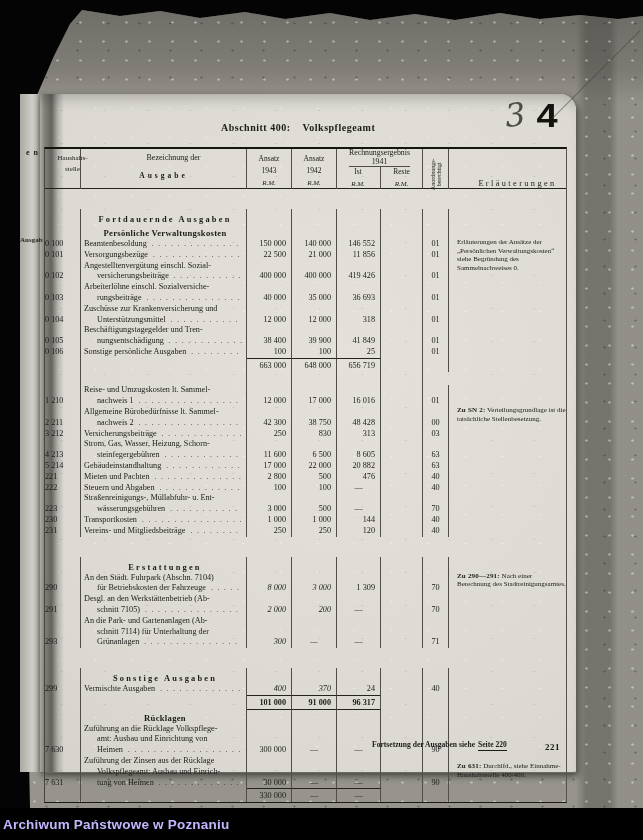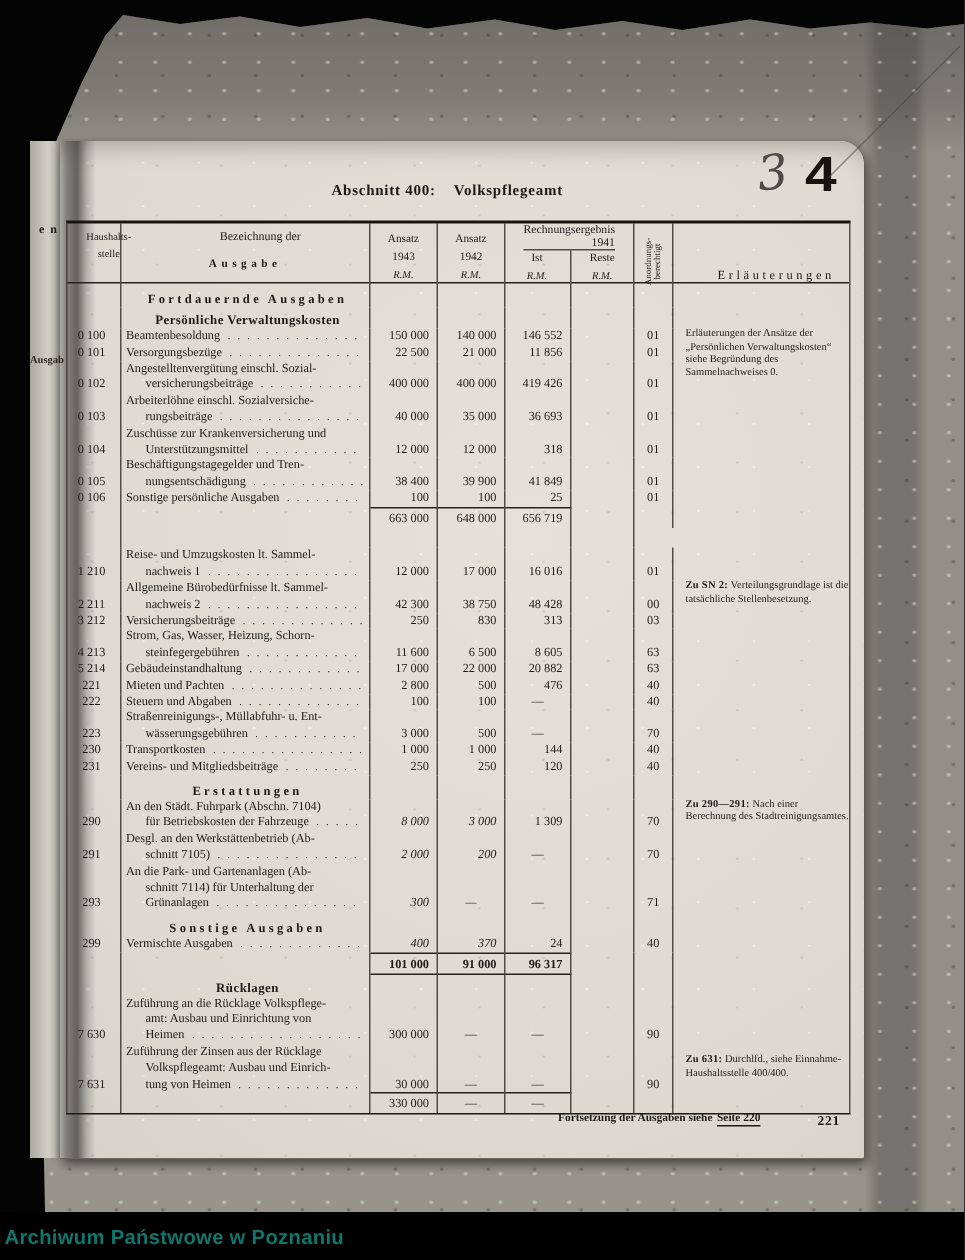--- a/index.html
+++ b/index.html
@@ -40,71 +40,71 @@
   .hand3{position:absolute;left:505px;top:96px;font-size:32px;font-style:italic;font-weight:400;
     color:#4c4b47;transform:rotate(-6deg);font-family:"DejaVu Serif",serif;}
   .big4{position:absolute;left:538px;top:97px;font-size:33px;font-weight:900;color:#141310;
     font-family:"Liberation Sans","DejaVu Sans",sans-serif;transform:scaleX(1.15);}
   .pencil-line{position:absolute;left:552px;top:118px;width:124px;height:1.4px;
     background:rgba(70,68,62,.55);transform:rotate(-45deg);transform-origin:0 0;}
   .footer-line{position:absolute;left:372px;top:740px;font-size:7.6px;font-weight:bold;white-space:nowrap;}
   .footer-line .uline{border-bottom:1.6px solid #1c1b18;padding-bottom:.5px;margin-left:3px;}
   .page-num{position:absolute;left:545px;top:742px;font-size:9px;font-weight:bold;letter-spacing:.5px;}
   .archive-bar{position:absolute;left:0;top:808px;width:643px;height:32px;background:#000;}
-  .archive-label{position:absolute;left:3px;top:817px;color:#0f766e;font-size:13.5px;font-weight:bold;
+  .archive-label{position:absolute;left:3px;top:817px;color:#c4b5fd;font-size:13.5px;font-weight:bold;
     font-family:"Liberation Sans","DejaVu Sans",sans-serif;letter-spacing:.2px;}
   
   .tbl{position:absolute;left:44px;top:147px;width:521px;
     border-top:2.5px solid #15140f;border-bottom:1.5px solid #1a1914;
     border-left:1px solid #45433c;border-right:1px solid #55534b;font-size:8.2px;}
   .thead{display:grid;grid-template-columns:36px 166px 45px 45px 44px 42px 26px 1fr;
     height:39px;border-bottom:1.2px solid #23221d;}
   .hc{border-right:1px solid #4f4d45;display:flex;flex-direction:column;align-items:center;
     justify-content:space-between;padding:2px 0 1px;position:relative;}
   .hc:last-child{border-right:none;}
   .hc .t1{font-size:7px;line-height:7.5px;text-align:center;margin-left:20px;}
   .hc .t2{font-size:7.5px;line-height:8px;}
   .hc .rm{font-size:7px;font-style:italic;line-height:7px;}
   .hc-bez .t1{font-size:8px;margin-top:3px;}
   .hc-bez .t2{font-weight:bold;letter-spacing:3px;margin:10px 0 8px;}
   .hc-ans{justify-content:flex-start;}
   .hc-ans .t2{margin-top:4px;}
   .hc-ans .rm{position:absolute;bottom:2px;}
   .hc-re{grid-column:5/7;padding:0;display:flex;flex-direction:column;}
-  .hc-re .top{height:17px;display:flex;flex-direction:column;align-items:flex-end;
+  .hc-re .top{height:17px;display:flex;flex-direction:column;align-items:center;
     border-bottom:1px solid #4f4d45;}
   .hc-re .top .t2{font-size:7.8px;line-height:8.5px;}
   .hc-re .sub{flex:1;display:grid;grid-template-columns:44px 42px;}
   .hc-re .subc{display:flex;flex-direction:column;align-items:center;justify-content:space-between;
     padding:1px 0;border-right:1px solid #4f4d45;}
   .hc-re .subc:last-child{border-right:none;}
   .hc-an{overflow:visible;}
   .vert{position:absolute;top:19px;left:13px;transform:rotate(-90deg);transform-origin:center;
     font-size:6px;line-height:6.3px;white-space:nowrap;text-align:center;width:0;}
   .vert div{width:44px;margin-left:-22px;}
   .hc-erl{justify-content:flex-end;}
   .hc-erl .t1{font-size:8.3px;letter-spacing:2.4px;}
   
   .tbody{display:block;}
   .row{display:grid;grid-template-columns:36px 166px 45px 45px 44px 42px 26px 1fr;}
   .c{border-right:1px solid #4f4d45;display:flex;flex-direction:column;justify-content:flex-end;
      position:relative;min-height:10.8px;}
   .c:last-child{border-right:none;}
   .line{line-height:10.8px;white-space:nowrap;display:flex;align-items:baseline;}
-  .c-code{text-align:center;}
+  .c-code{text-align:left;}
   .c-code .line{display:block;padding-right:3px;white-space:pre;}
   .c-lbl{padding-left:3px;overflow:hidden;}
   .cont{padding-left:13px;}
   .dots{flex:1;overflow:hidden;white-space:nowrap;font-size:7px;letter-spacing:1.5px;
     margin:0 4px 0 5px;color:#23221d;}
   .v{line-height:10.8px;text-align:right;padding-right:5px;white-space:pre;}
   .v.dash{text-align:center;padding-right:0;}
   .v.it{font-style:italic;}
   .c-an .v{text-align:center;padding-right:0;}
-  .row.h1 .c{padding-top:5px;}
+  .row.h1 .c{padding-top:5px;margin-top:20px;}
   .row.h2 .c{padding-top:3px;}
   .hd1{line-height:11px;text-align:center;font-weight:bold;letter-spacing:2.2px;font-size:8.4px;}
   .hd2{line-height:11px;text-align:center;font-weight:bold;letter-spacing:.3px;font-size:8.6px;}
   .row.sum .c,.row.sum2 .c{padding-top:2px;}
   .row.sum .bt,.row.sum2 .bt{border-top:1px solid #23221d;}
   .row.sum2 .bt{border-bottom:1px solid #23221d;font-weight:bold;}
   .note{position:absolute;left:8px;top:-1px;width:110px;font-size:7px;line-height:8.6px;
     white-space:normal;text-align:left;z-index:3;}
   .note b{letter-spacing:.2px;}
 </style>

